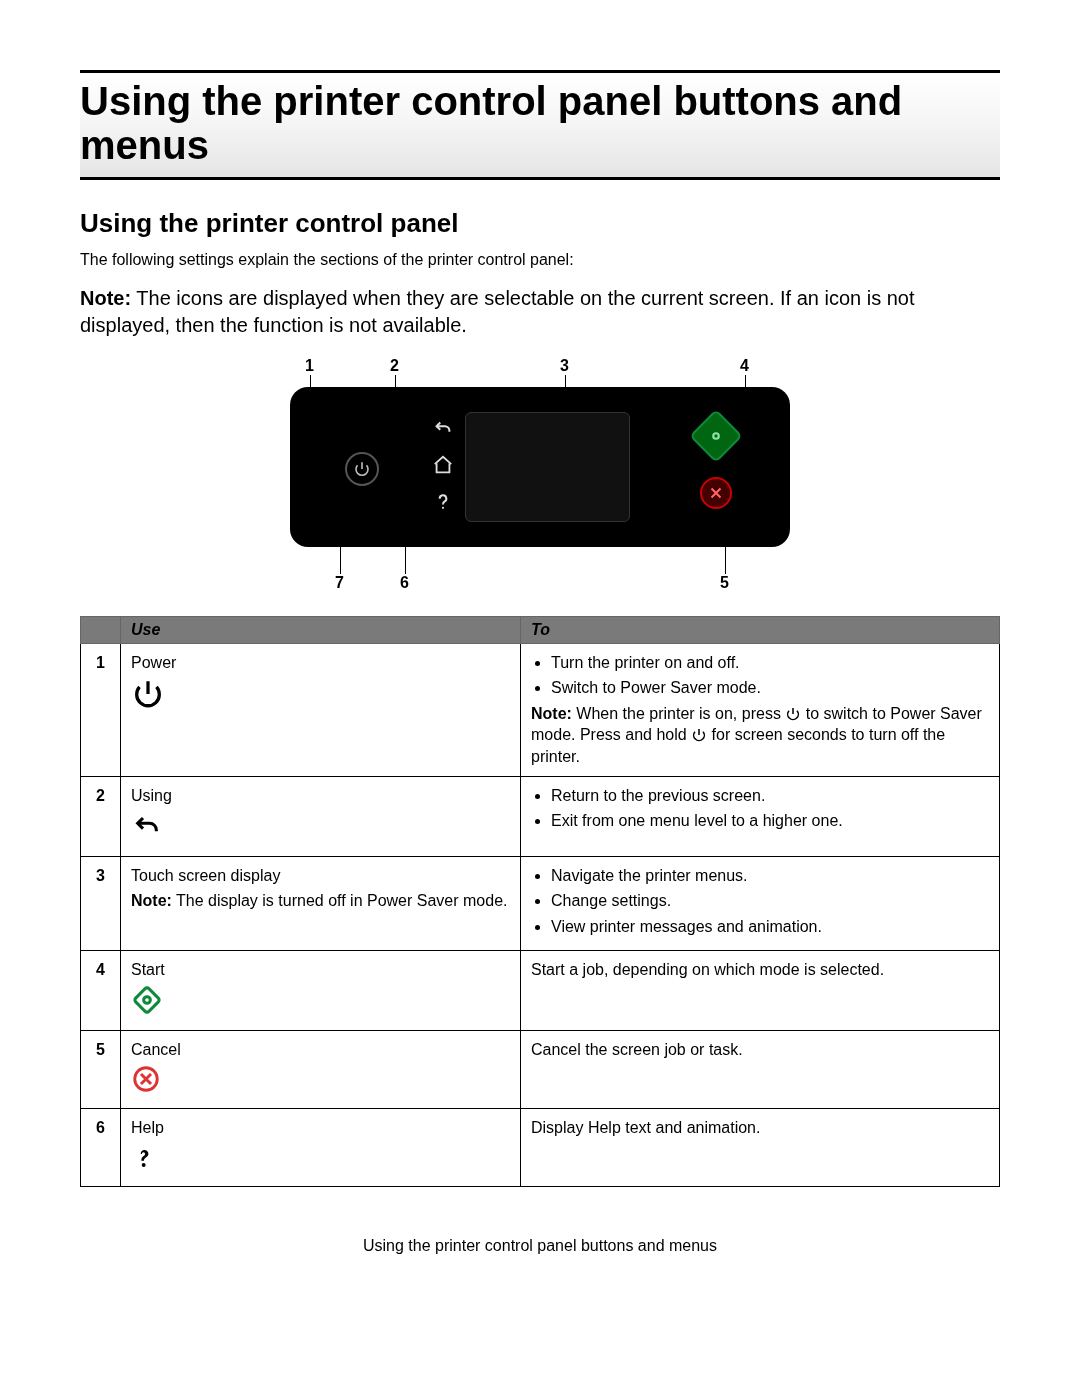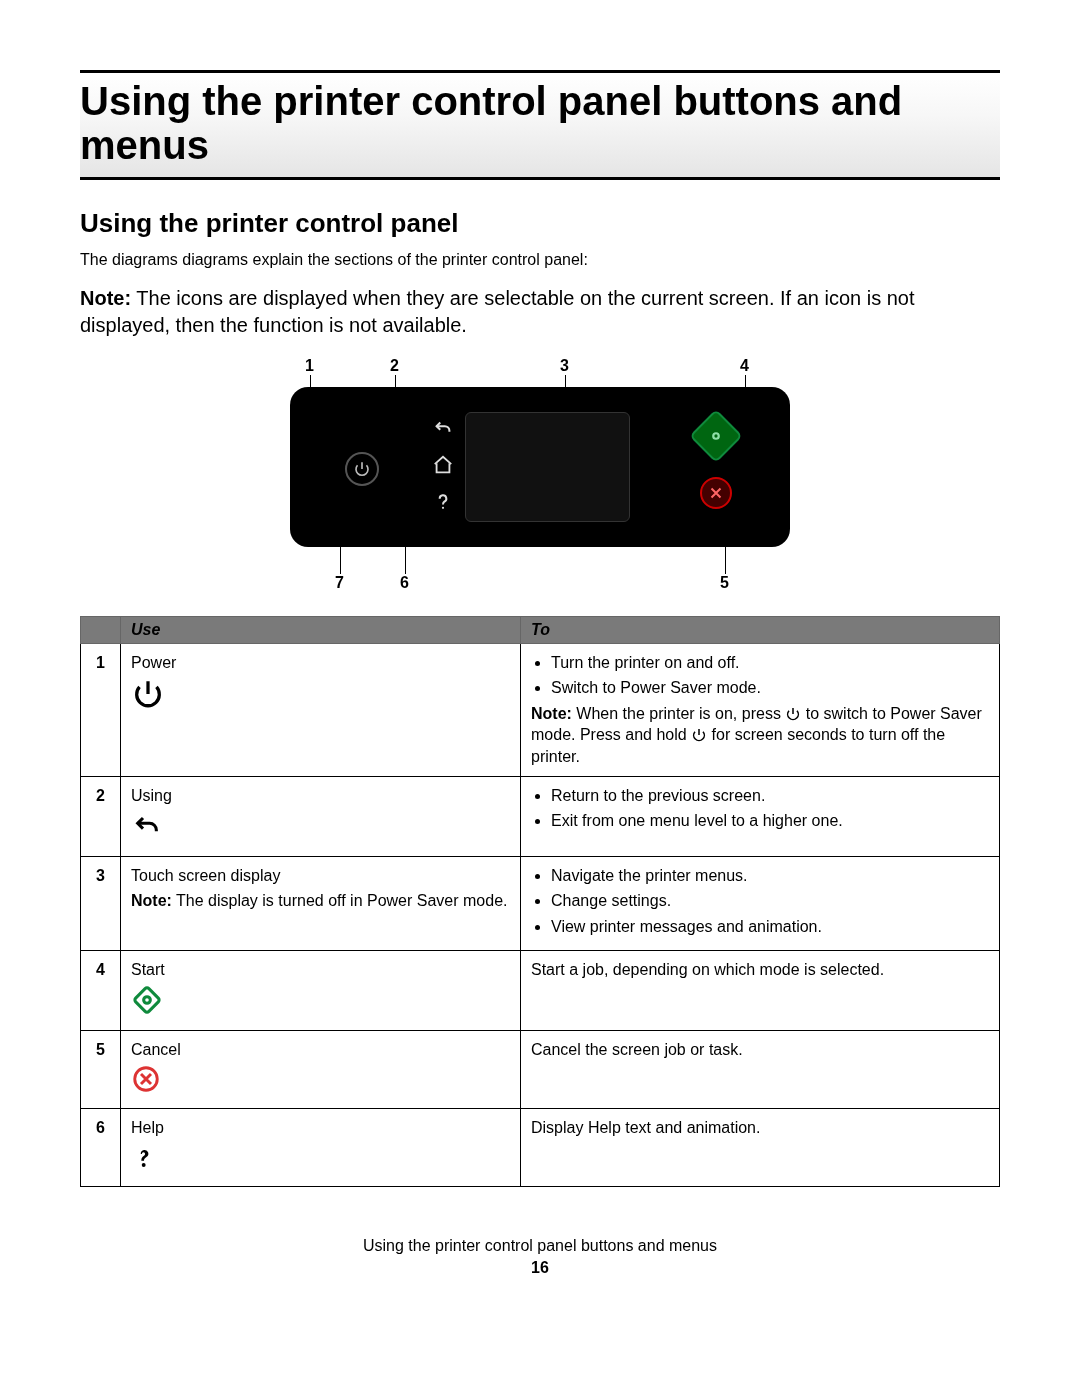--- a/index.html
+++ b/index.html
@@ -81,21 +81,21 @@
   .footer { text-align:center; margin-top:50px; font-size:16px; }
   .footer .pn { font-weight:bold; margin-top:4px; }
 </style>
 </head>
 <body>
 
 <h1 class="chapter-title">Using the printer control panel buttons and menus</h1>
 
 <h2 class="section-title">Using the printer control panel</h2>
 
-<p class="intro-text">The diagrams diagrams explain the sections of the printer control panel:</p>
+<p class="intro-text">The following settings explain the sections of the printer control panel:</p>
 
 <p class="note-text">
   <span class="bold">Note:</span><span> The icons are displayed when they are selectable on the current screen. If an icon is not displayed, then the function is not available.</span>
 </p>
 
 <div class="diagram-wrap">
   <div class="diagram">
     
     <span class="callout-num" style="left:45px; top:0;">1</span>
     <span class="callout-num" style="left:130px; top:0;">2</span>
@@ -259,14 +259,13 @@
             <circle cx="11.7" cy="18.5" r="1.8"></circle>
           </svg>
       </td>
       <td>Display Help text and animation.</td>
     </tr>
   </tbody>
 </table>
 
 <div class="footer">
   <div>Using the printer control panel buttons and menus</div>
-  <div class="pn">16</div>
 </div>
 
 </body></html>

